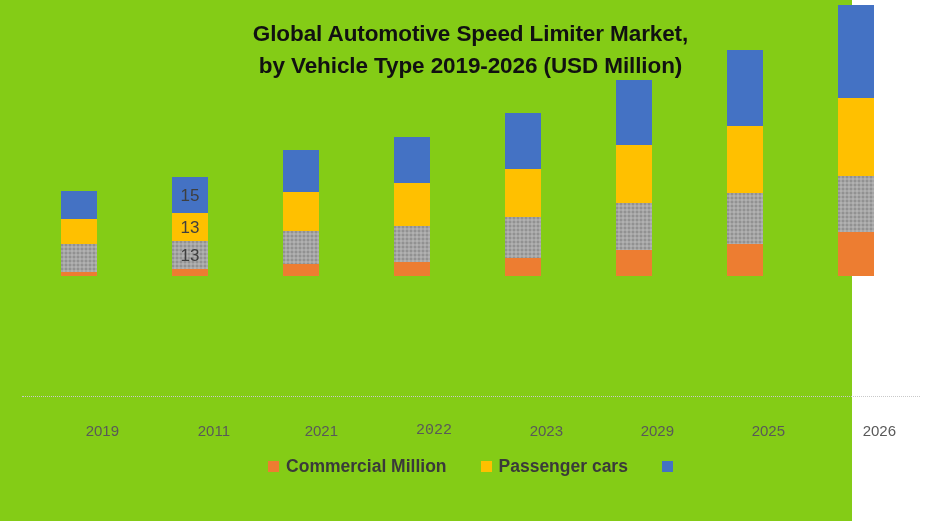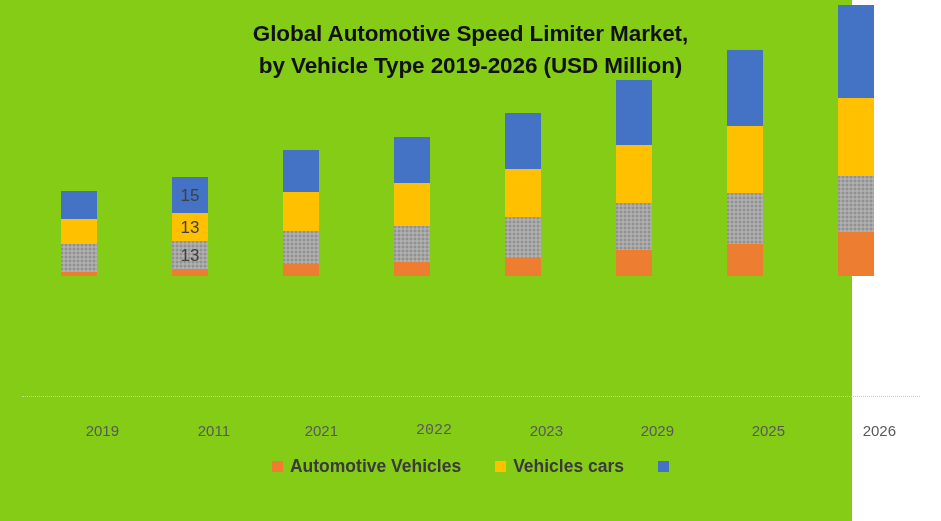--- a/index.html
+++ b/index.html
@@ -221,24 +221,24 @@
         <div class="xtick" style="left: 483px;">2023</div>
         <div class="xtick" style="left: 594px;">2029</div>
         <div class="xtick" style="left: 705px;">2025</div>
         <div class="xtick" style="left: 816px;">2026</div>
       </div>
   </div>
 
   <div class="legend" id="legend-layer">
       <div class="legend-item">
         <span class="legend-swatch s-commercial"></span>
-        <span class="legend-label">Automotive Vehicles</span>
+        <span class="legend-label">Commercial Million</span>
       </div>
       <div class="legend-item">
         <span class="legend-swatch s-electric"></span>
-        <span class="legend-label">Vehicles cars</span>
+        <span class="legend-label">Passenger cars</span>
       </div>
       <div class="legend-item">
         <span class="legend-swatch s-passenger"></span>
       </div>
     </div>
 
 </div>
 
 </body></html>

